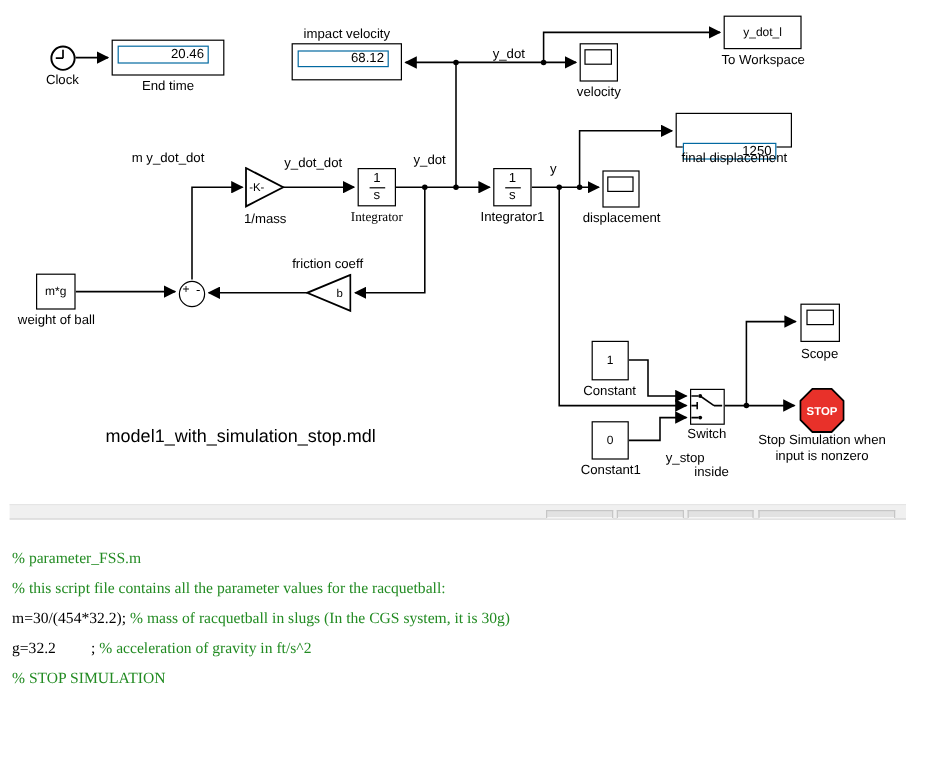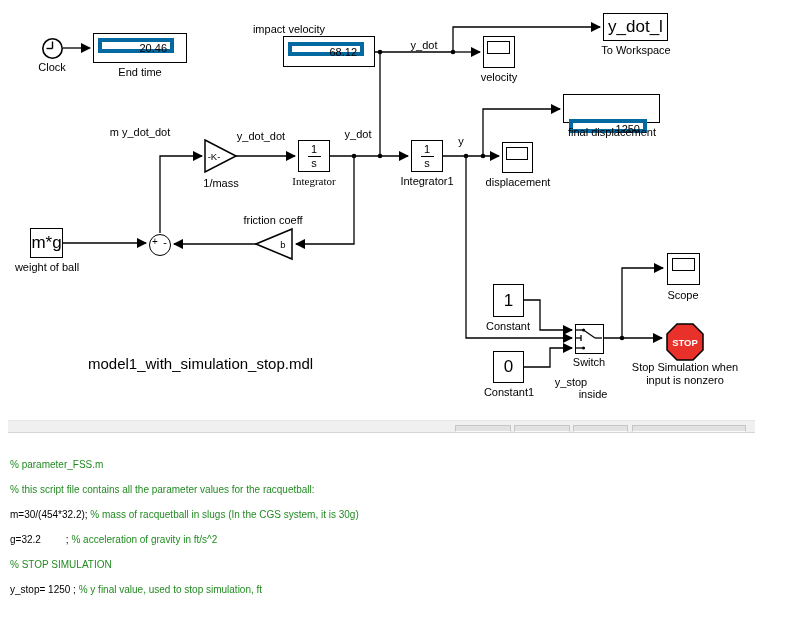--- a/index.html
+++ b/index.html
@@ -4,40 +4,40 @@
 <style>
   html,body{margin:0;padding:0;background:#fff;}
   .page{position:relative;width:790px;height:633px;background:#fff;overflow:hidden;
         font-family:"Liberation Sans", sans-serif;color:#000;}
   .abs{position:absolute;}
   .wires{position:absolute;left:0;top:0;}
   .wire{fill:none;stroke:#000;stroke-width:1.3;}
   .jdot{fill:#000;stroke:none;}
   .blk{position:absolute;border:1.5px solid #000;background:#fff;box-sizing:border-box;}
   .lbl{position:absolute;font-size:11px;line-height:12px;white-space:nowrap;transform:translateX(-50%);text-align:right;}
-  .dval{position:absolute;border:4px solid #0369a1;font-size:11px;line-height:13px;text-align:right;
+  .dval{position:absolute;border:1px solid #0369a1;font-size:11px;line-height:13px;text-align:right;
         padding-right:3px;box-sizing:border-box;background:#fff;}
   .screen{position:absolute;border:1.5px solid #000;background:#fff;box-sizing:border-box;}
-  .ctrtxt{position:absolute;inset:0;display:flex;align-items:center;justify-content:center;font-size:17px;}
+  .ctrtxt{position:absolute;inset:0;display:flex;align-items:center;justify-content:center;font-size:10px;}
   .frac{position:absolute;inset:0;display:flex;flex-direction:column;align-items:center;justify-content:center;font-size:11px;line-height:11px;}
   .fracbar{display:block;width:13px;height:0;border-top:1.2px solid #000;margin:1px 0;}
   .tri{fill:#fff;stroke:#000;stroke-width:1.5;}
   .svgtxt{font-family:"Liberation Sans",sans-serif;font-size:9.5px;fill:#000;}
   .sum{position:absolute;width:22px;height:22px;border:1.5px solid #000;border-radius:50%;background:#fff;box-sizing:border-box;}
   .s-left{position:absolute;left:2px;top:2px;font-size:10px;line-height:10px;}
   .s-right{position:absolute;right:3px;top:2px;font-size:11px;line-height:10px;}
   .oct{fill:var(--stop-fill,#e8312a);stroke:#000;stroke-width:1.5;}
   .stoptxt{font-family:"Liberation Sans",sans-serif;font-size:9.5px;font-weight:bold;fill:#fff;}
   .swline{stroke:#000;stroke-width:1.3;fill:none;}
   .swdot{fill:#000;}
   .divider-bar{position:absolute;left:8px;top:420px;width:747px;height:13px;background:#f0f0f0;
                border-top:1px solid #e5e5e5;border-bottom:1px solid #d5d5d5;box-sizing:border-box;}
   .divider-cell{position:absolute;height:7px;top:425px;background:#e2e2e2;border:1px solid #c6c6c6;
                 border-bottom-color:#fafafa;box-sizing:border-box;}
-  .code-area{position:absolute;left:10px;top:452px;width:775px;font-size:10px;line-height:25px;}
+  .code-area{position:absolute;left:10px;top:452px;width:775px;font-size:13px;line-height:25px;font-family:Liberation Serif, serif;}
   .code-line{white-space:pre;}
   .comment{color:var(--comment-color,#228B22);}
   .title-text{position:absolute;left:88px;top:355px;font-size:15px;}
   .siglbl{position:absolute;font-size:11px;line-height:12px;white-space:nowrap;transform:translateX(-50%);}
 </style>
 </head>
 <body>
 
 <div class="page">
 
@@ -81,21 +81,21 @@
     <line x1="11.5" y1="11.5" x2="5.5" y2="11.5" stroke="#000" stroke-width="1.4"></line>
   </svg>
   <div class="lbl" style="left:52px;top:61px;">Clock</div>
 
   <div class="blk" style="left:93px;top:33px;width:94px;height:30px;">
     <div class="dval" style="left:4px;top:4px;width:76px;height:15px;">20.46</div>
   </div>
   <div class="lbl" style="left:140px;top:66px;">End time</div>
 
   <div class="lbl" style="left:289px;top:23px;">impact velocity</div>
-  <div class="blk" style="left:243px;top:36px;width:92px;height:31px;margin-left:40px;">
+  <div class="blk" style="left:243px;top:36px;width:92px;height:31px;">
     <div class="dval" style="left:4px;top:5px;width:76px;height:14px;">68.12</div>
   </div>
 
   <div class="blk" style="left:603px;top:13px;width:65px;height:28px;">
     <div class="ctrtxt">y_dot_l</div>
   </div>
   <div class="lbl" style="left:636px;top:44px;">To Workspace</div>
 
   <div class="blk" style="left:483px;top:36px;width:32px;height:32px;">
     <div class="screen" style="left:3px;top:4px;width:23px;height:13px;"></div>
@@ -203,16 +203,15 @@
   <div class="divider-cell" style="left:514px;width:56px;"></div>
   <div class="divider-cell" style="left:573px;width:55px;"></div>
   <div class="divider-cell" style="left:632px;width:114px;"></div>
 
   <div class="code-area">
     <div class="code-line"><span></span><span class="comment">% parameter_FSS.m</span></div>
     <div class="code-line"><span></span><span class="comment">% this script file contains all the parameter values for the racquetball:</span></div>
     <div class="code-line"><span>m=30/(454*32.2); </span><span class="comment">% mass of racquetball in slugs (In the CGS system, it is 30g)</span></div>
     <div class="code-line"><span>g=32.2         ; </span><span class="comment">% acceleration of gravity in ft/s^2</span></div>
     <div class="code-line"><span></span><span class="comment">% STOP SIMULATION</span></div>
-    <div class="code-line"><span>y_stop= 1250 ; </span><span class="comment">% y final value, used to stop simulation, ft</span></div>
   </div>
 
 </div>
 
 </body></html>

